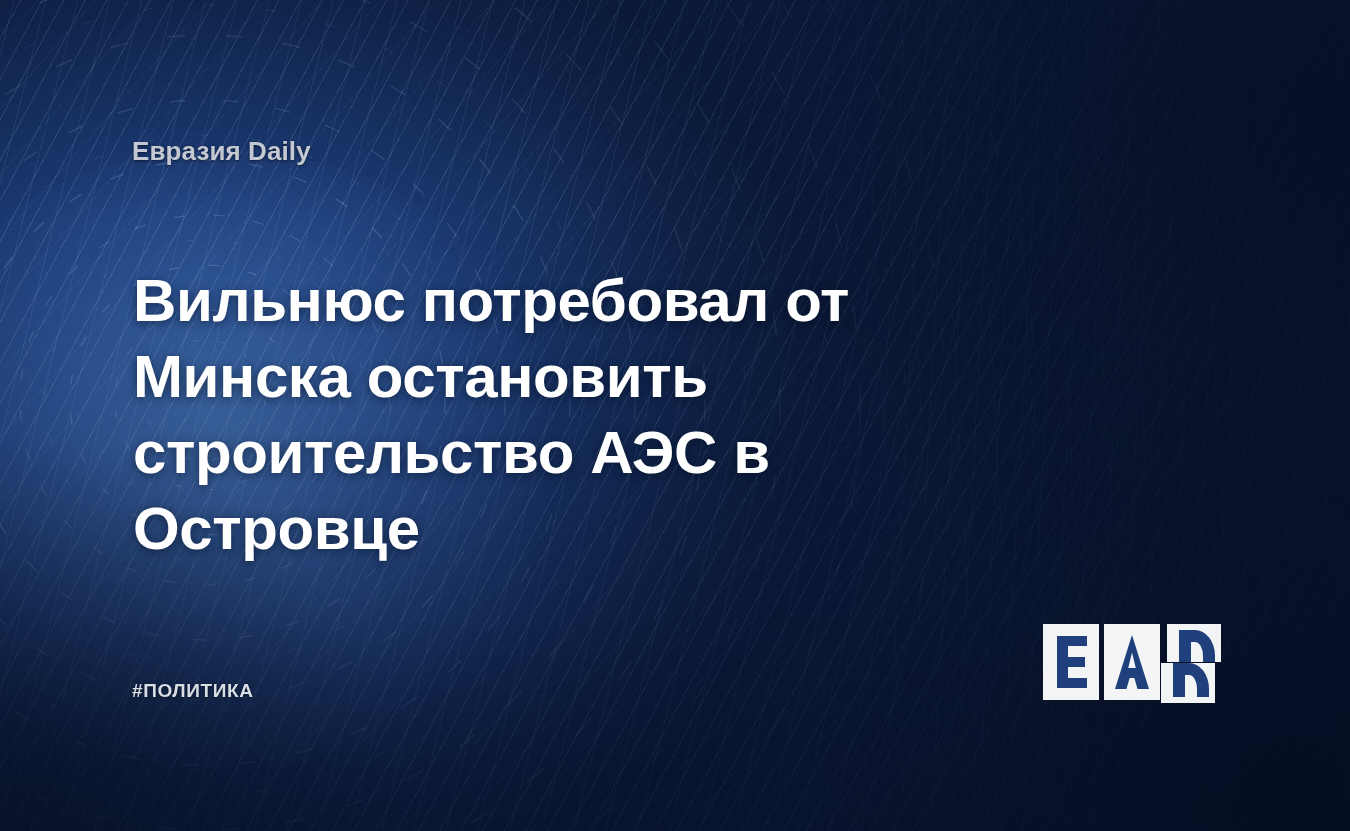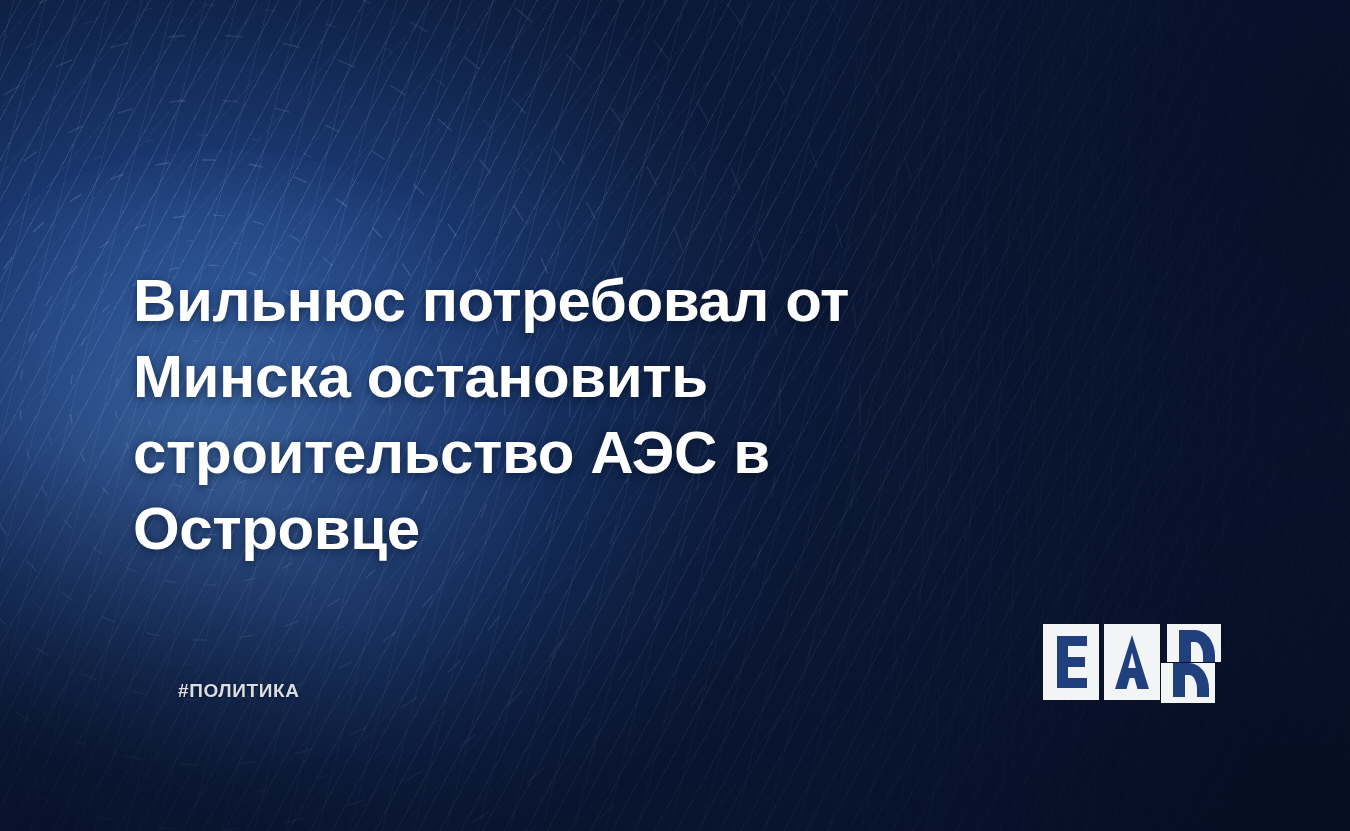--- a/index.html
+++ b/index.html
@@ -137,21 +137,20 @@
   .tag {
     position: absolute;
     left: 132px;
     top: 680px;
     font-size: 19px;
     font-weight: bold;
     letter-spacing: 0.6px;
     color: #d9dde4;
     text-shadow: 0 1px 3px rgba(0,0,0,0.5);
     white-space: nowrap;
-    margin-left: 46px;
   }
 
   
   .logo-mark {
     position: absolute;
     left: 1043px;
     top: 624px;
     width: 178px;
     height: 80px;
   }
@@ -202,20 +201,21 @@
     </svg>
   </div>
 
   <div class="streaks"></div>
   <div class="streaks-vert"></div>
   <div class="glow-core"></div>
   <div class="bg-vignette-right"></div>
   <div class="bg-vignette-bottom"></div>
   <div class="bg-corner-dark"></div>
 
+  <div class="source-name">Евразия Daily</div>
 
   <h1 class="headline">Вильнюс потребовал от Минска остановить строительство АЭС в Островце</h1>
 
   <div class="tag">#ПОЛИТИКА</div>
 
   <div class="logo-mark">
 
     <div class="logo-tile tile-e">
       <svg viewBox="0 0 56 76" aria-hidden="true">
         <path d="M14 12 H44 V22 H25 V33 H42 V43 H25 V54 H44 V64 H14 Z" fill="#1f3f7d"></path>

